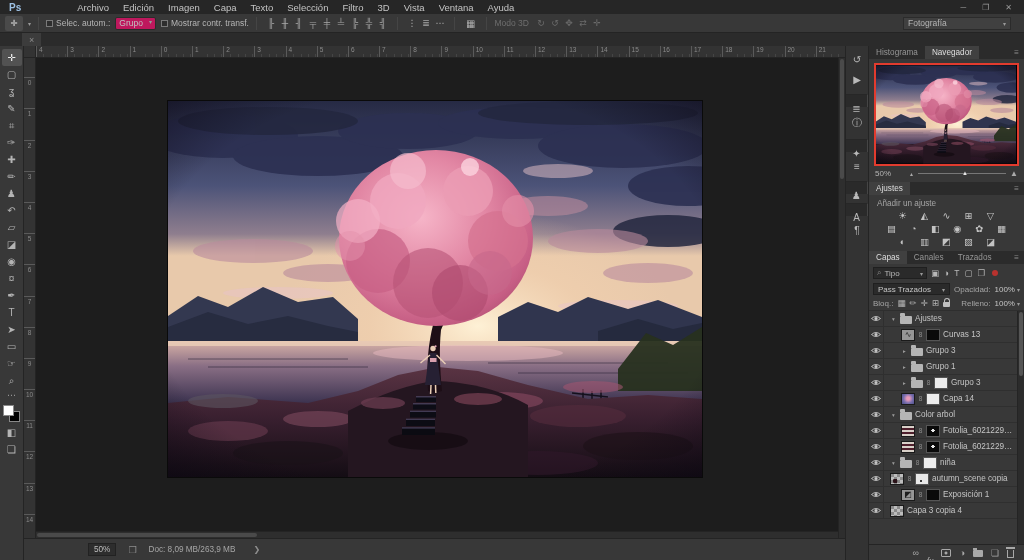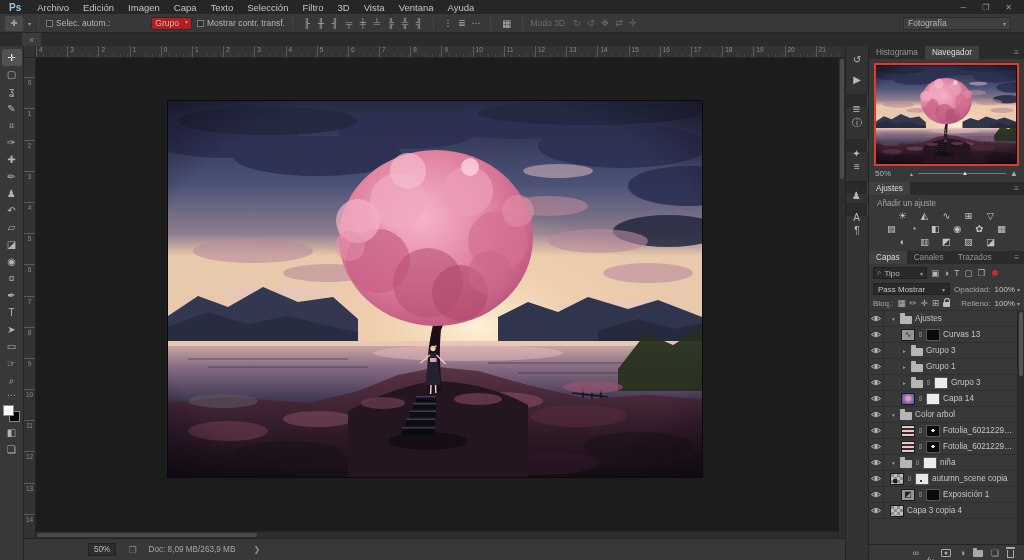--- a/index.html
+++ b/index.html
@@ -6,34 +6,34 @@
     --bar:#262626; --bg:#383838; --panel:#383838; --well:#2a2a2a; --bord:#1f1f1f;
     --line:#242424; --text:#c9c9c9; --dim:#8f8f8f; --paste:#1d1d1d;
     --nav-border:#e23b2e; --dot-red:#b8322e;
   }
   *{box-sizing:border-box; margin:0; padding:0; -webkit-user-select:none; user-select:none;}
   html,body{width:1024px;height:560px;overflow:hidden;background:var(--paste);
     font-family:"Liberation Sans","DejaVu Sans",sans-serif;font-size:10px;color:var(--text);}
   .app{width:1024px;height:560px;display:flex;flex-direction:column;}
 
   
-  .menubar{height:14px;background:var(--bar);display:flex;align-items:center;font-size:9.5px;flex:none;}
+  .menubar{height:14px;background:var(--bar);display:flex;align-items:center;font-size:9.5px;flex:none;gap:40px;}
   .ps-logo{color:#9dc1e4;font-weight:bold;padding:0 9px;font-size:10px;}
   .menu-items{display:flex;}
   .menu-item{padding:0 7px;color:#c4c4c4;}
   .win-controls{margin-left:auto;display:flex;gap:16px;padding-right:12px;color:#9a9a9a;font-size:8px;}
 
   
   .optionsbar{height:19px;background:var(--bg);border-bottom:1px solid var(--line);display:flex;align-items:center;font-size:8.5px;color:#b5b5b5;gap:5px;padding:0 5px;flex:none;}
   .ob-tool{width:18px;height:15px;display:flex;align-items:center;justify-content:center;background:#4a4a4a;border-radius:2px;color:#ddd;}
   .ob-caret{font-size:6px;color:#999;}
   .sep{width:1px;height:13px;background:#2a2a2a;border-right:1px solid #454545;margin:0 2px;}
   .chk{width:7px;height:7px;border:1px solid #7a7a7a;background:#2e2e2e;display:inline-block;margin-right:3px;flex:none;}
   .obrow{display:flex;align-items:center;}
-  .dd{background:#b91c1c;border:1px solid #2b2b2b;border-radius:2px;padding:0 3px;display:flex;align-items:flex-start;gap:6px;height:13px;color:#c0c0c0;margin-left:36px;}
+  .dd{background:#be185d;border:1px solid #2b2b2b;border-radius:2px;padding:0 3px;display:flex;align-items:flex-start;gap:6px;height:13px;color:#c0c0c0;}
   .dd::after{content:"▾";font-size:6px;color:#999;}
   .ob-ico{width:14px;text-align:center;color:#a8a8a8;font-size:9px;}
   .ob-grid{font-size:10px;color:#b0b0b0;padding:0 4px;}
   .grayed{color:#6e6e6e;}
   .gray-ico{color:#6a6a6a;}
   .ws-dd{margin-left:auto;margin-right:8px;width:108px;background:#404040;border:1px solid #2b2b2b;height:13px;display:flex;align-items:center;padding:0 4px;color:#b5b5b5;}
   .ws-dd span{flex:1;}
   .ws-dd::after{content:"▾";font-size:6px;color:#999;}
 
   
@@ -581,21 +581,21 @@
         <span class="f-ico">▣</span>
             <span class="f-ico">◑</span>
             <span class="f-ico">T</span>
             <span class="f-ico">▢</span>
             <span class="f-ico">❐</span>
           </span>
         <span class="red-dot"></span>
       </div>
       <div class="lblend">
         <span class="bdd">
-            <span>Pass Mostrar</span>
+            <span>Pass Trazados</span>
           </span>
         <span>Opacidad:</span>
         <span class="ddv">
             <span>100%</span>
           </span>
       </div>
       <div class="llock">
         <span>Bloq.:</span>
         <span class="obrow" style="gap:4px;">
 

